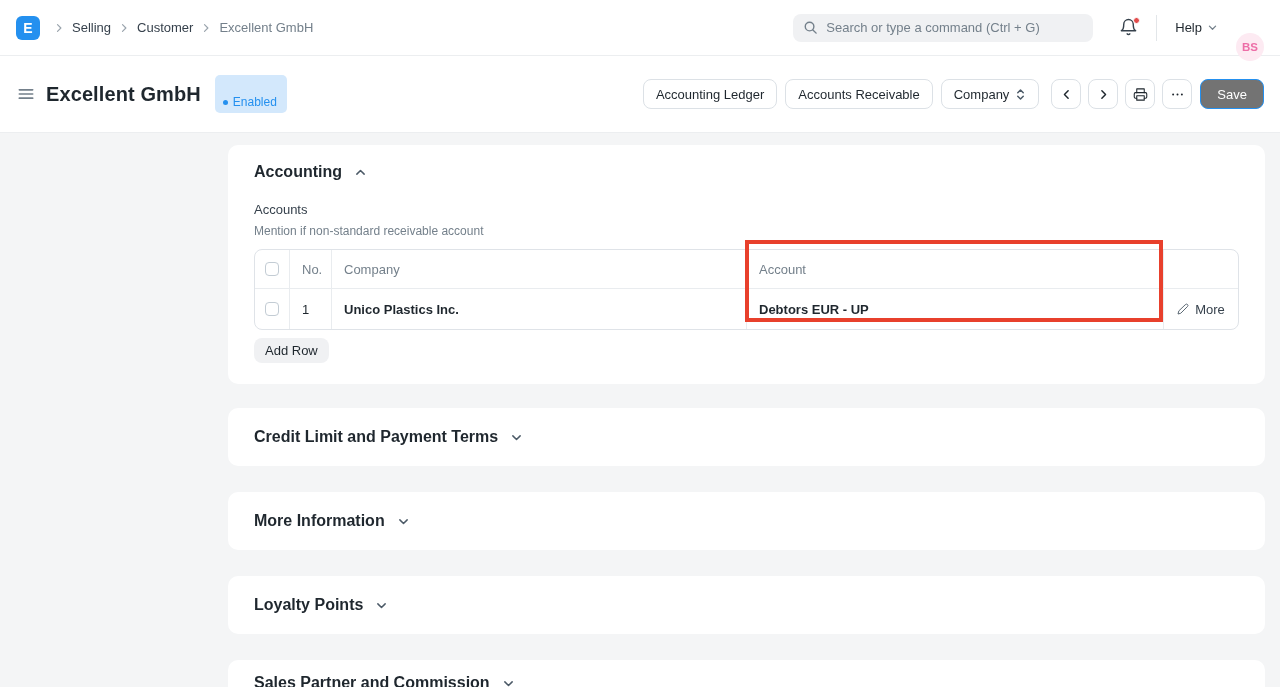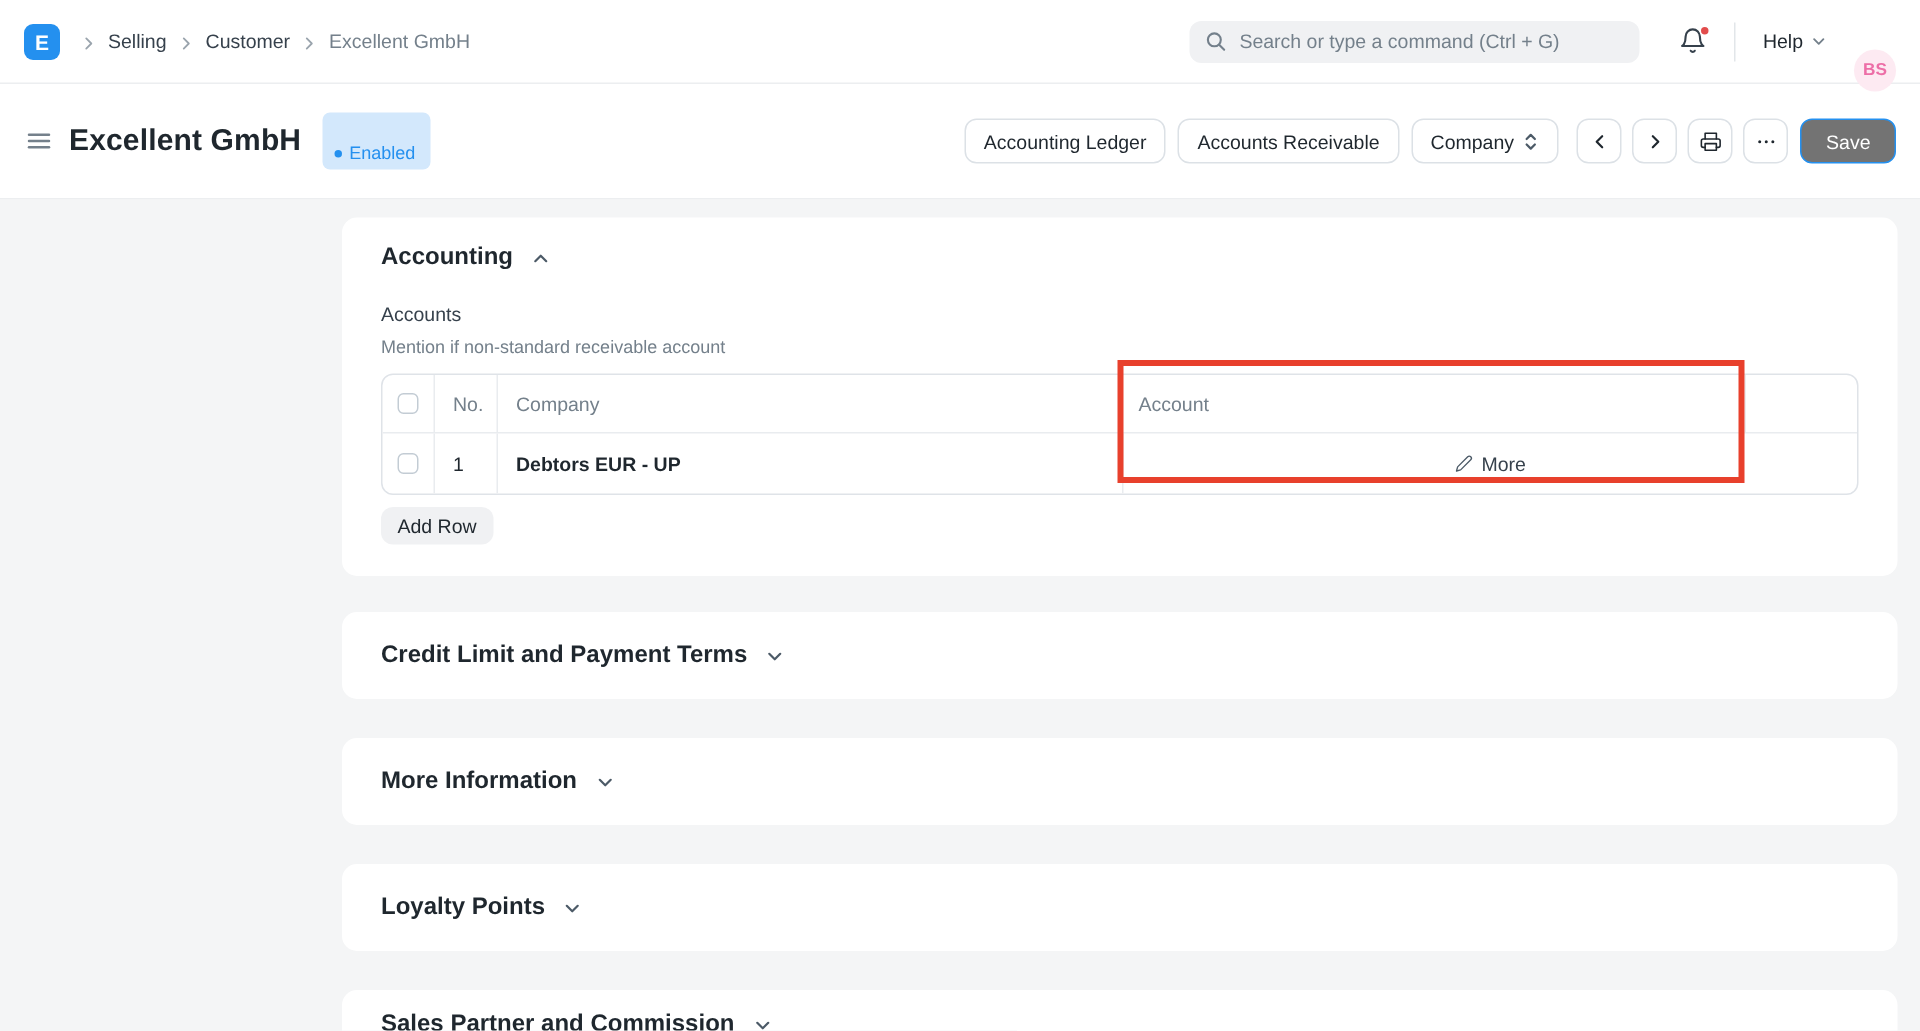--- a/index.html
+++ b/index.html
@@ -13,21 +13,21 @@
   
   .topbar {
     height:56px; background:#fff; border-bottom:1px solid #eceef0;
     display:flex; align-items:center; padding:0 16px;
   }
   .logo {
     width:24px; height:24px; border-radius:6px; background:#2490ef;
     color:#fff; font-weight:800; font-size:14px;
     display:flex; align-items:center; justify-content:center; cursor:pointer;
   }
-  .crumbs { display:flex; align-items:flex-end; margin-left:6px; }
+  .crumbs { display:flex; align-items:center; margin-left:6px; }
   .crumb-sep { color:#9aa4ad; margin:0 7px; display:flex; }
   .crumb { color:#36414c; cursor:pointer; }
   .crumb.muted { color:#74808b; }
   .searchbox {
     margin-left:auto; width:300px; height:28px; background:#f0f1f3;
     border-radius:8px; display:flex; align-items:center; padding:0 10px; gap:8px;
   }
   .searchbox input {
     border:none; background:transparent; outline:none; flex:1;
     font:inherit; font-size:13px; color:#36414c;
@@ -264,20 +264,21 @@
           <div class="gcell c-no">No.</div>
           <div class="gcell c-company">Company</div>
           <div class="gcell c-account">Account</div>
           <div class="gcell c-edit"></div>
         </div>
         <div class="grid-row data">
           <div class="gcell c-check">
             <span class="checkbox"></span>
           </div>
           <div class="gcell c-no">1</div>
+          <div class="gcell c-company bold">Unico Plastics Inc.</div>
           <div class="gcell c-account bold">Debtors EUR - UP</div>
           <div class="gcell c-edit">
             <span class="edit-link">
               <span style="display:flex;color:#4c5a67;">
                 <svg width="12" height="12" viewBox="0 0 24 24" fill="none" stroke="currentColor" stroke-width="1.8" stroke-linecap="round" stroke-linejoin="round">
                     <path d="M17 3a2.8 2.8 0 1 1 4 4L7.5 20.5 2 22l1.5-5.5z"></path>
                   </svg>
               </span>
               <span>More</span>
             </span>

